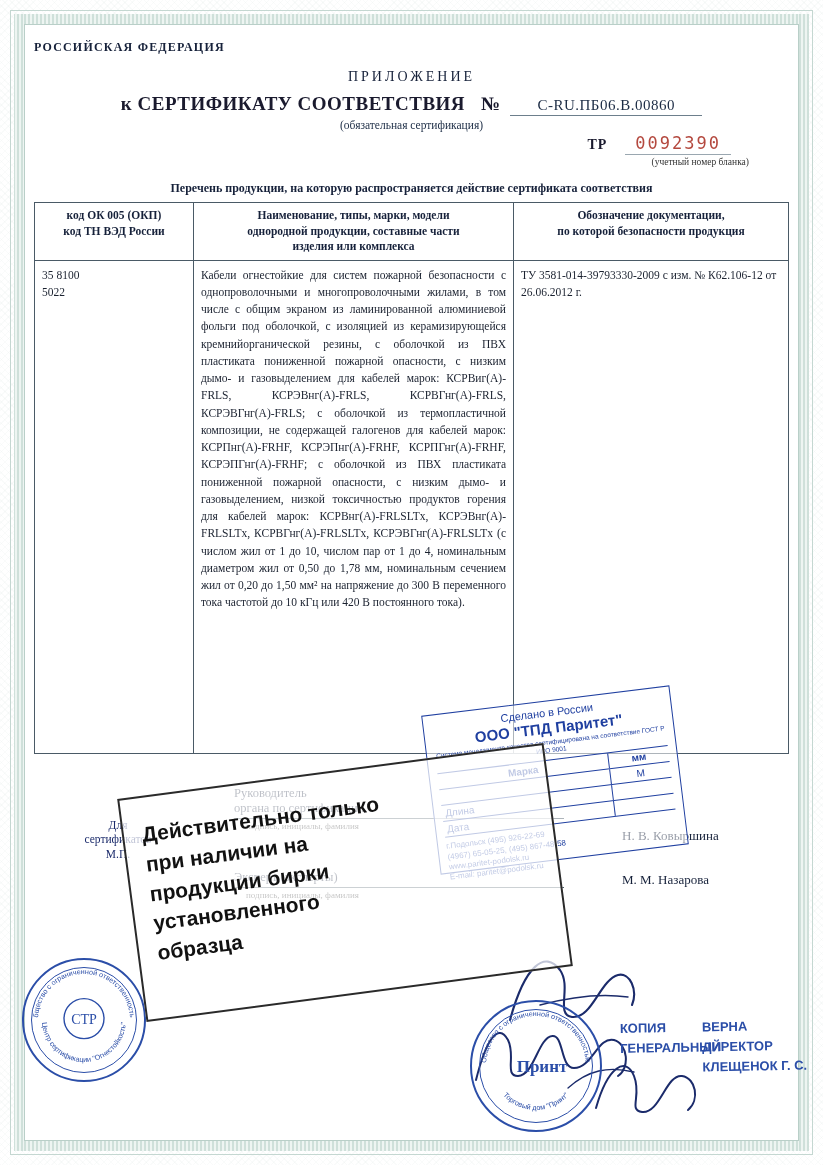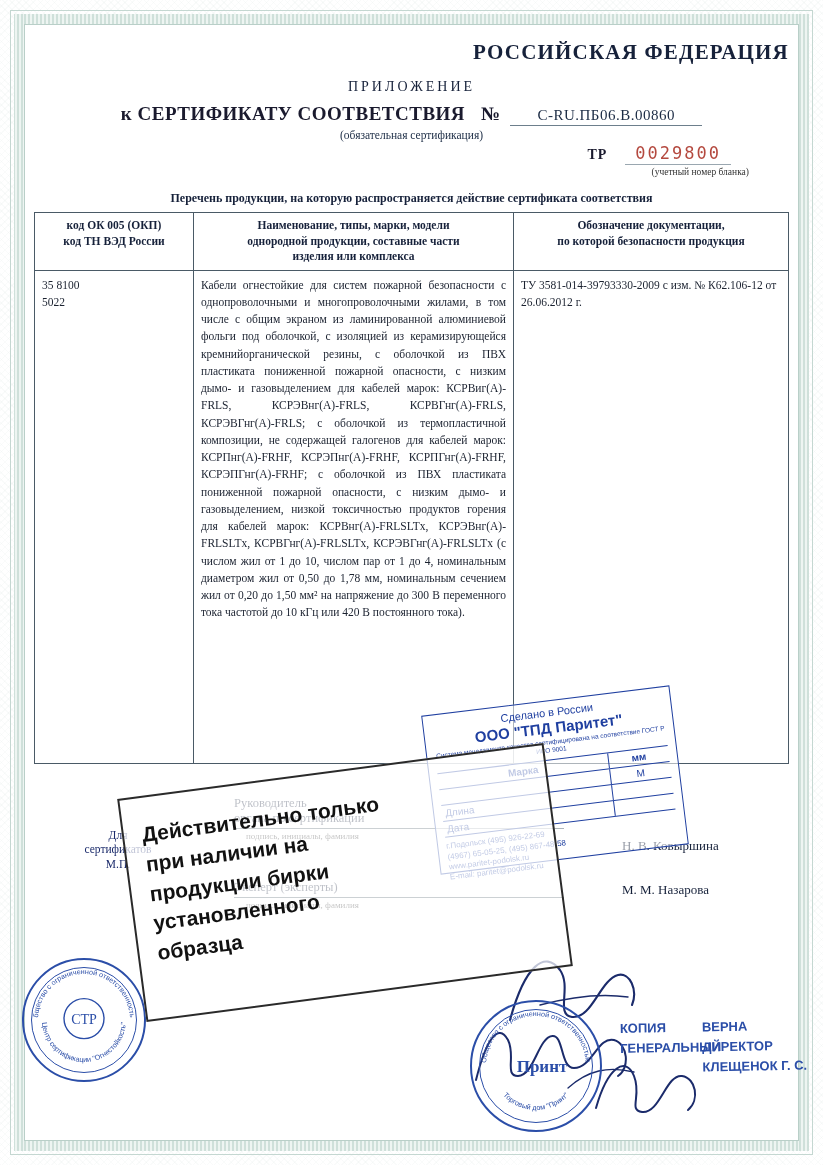--- a/index.html
+++ b/index.html
@@ -45,22 +45,22 @@
     border: 1px solid #c4d7d1;
     pointer-events: none;
   }
   .content {
     position: absolute;
     left: 34px; top: 30px; right: 34px; bottom: 28px;
   }
 
   
   .title-main {
-    text-align: right;
-    font-size: 21px;
+    text-align: left;
+    font-size: 12px;
     font-weight: bold;
     letter-spacing: 1.2px;
     color: #16213a;
     margin-top: 10px;
   }
   .title-sub {
     text-align: center;
     font-size: 14px;
     letter-spacing: 3px;
     margin-top: 14px;
@@ -354,21 +354,21 @@
     <div class="cert-line">
       <span class="lbl">к СЕРТИФИКАТУ СООТВЕТСТВИЯ</span>
       <span class="num-sym">№</span>
       <span class="cert-number">C-RU.ПБ06.В.00860</span>
     </div>
 
     <div class="oblig">(обязательная сертификация)</div>
 
     <div class="tp-row">
       <span class="tp-label">ТР</span>
-      <span class="blank-number">0029800</span>
+      <span class="blank-number">0092390</span>
     </div>
     <div class="blank-caption">(учетный номер бланка)</div>
 
     <div class="list-caption">Перечень продукции, на которую распространяется действие сертификата соответствия</div>
 
     <table class="prod">
       <thead>
         <tr>
           <th class="col1">
             <div>код ОК 005 (ОКП)</div>

